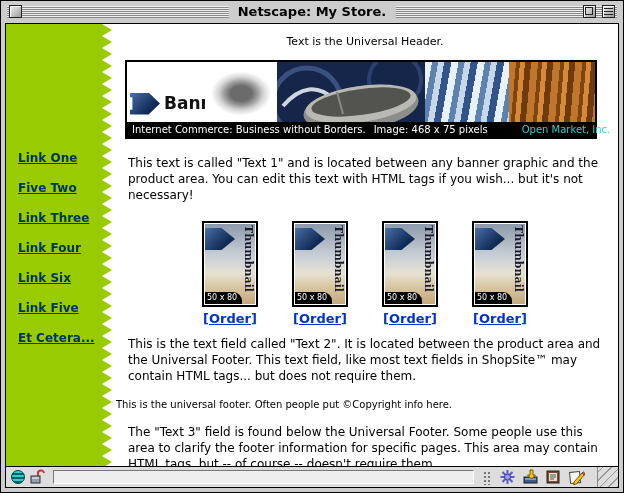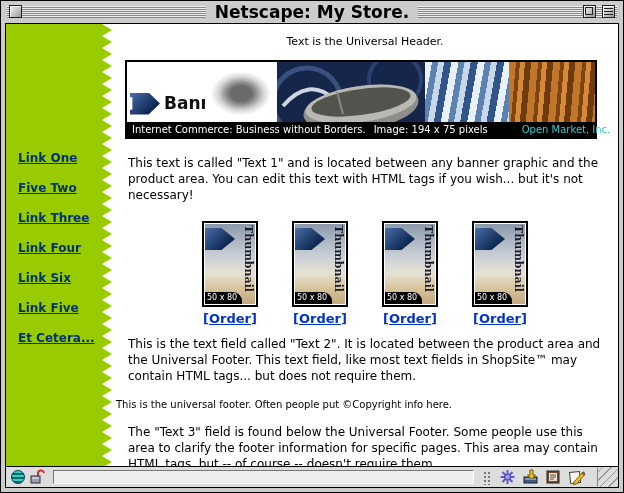--- a/index.html
+++ b/index.html
@@ -23,21 +23,21 @@
     background:linear-gradient(135deg,#f4f4f4,#9a9a9a);
     border:1px solid #222; box-shadow:inset 1px 1px 0 #fff;
   }
   .tb-close{ left:8px; }
   .tb-zoom{ right:27px; }
   .tb-zoom::after{ content:""; position:absolute; left:1px; top:1px; width:6px; height:6px; border:1px solid #222; }
   .tb-collapse{ right:8px; }
   .tb-collapse::after{ content:""; position:absolute; left:1px; right:1px; top:5px; height:1px; background:#222; box-shadow:0 -3px 0 #222,0 3px 0 #222; }
   .tb-title{
     position:absolute; top:3px; left:50%; transform:translateX(-50%);
-    background:#ccc; padding:0 9px; font-size:17px; font-weight:bold; color:#000;
+    background:#ccc; padding:0 9px; font-size:13px; font-weight:bold; color:#000;
     white-space:nowrap; line-height:16px;
   }
 
   
   .app-frame{
     flex:1; margin:0 4px 4px 4px; border:1px solid #000;
     display:flex; flex-direction:column; background:#fff; min-height:0;
   }
   .content{ flex:1; position:relative; overflow:hidden; background:#fff; }
 
@@ -203,21 +203,21 @@
               <ellipse cx="84" cy="46" rx="58" ry="22" transform="rotate(-8 84 46)" fill="#8d8d89"></ellipse>
               <ellipse cx="84" cy="42" rx="56" ry="18" transform="rotate(-8 84 42)" fill="#b9b9b3"></ellipse>
               <ellipse cx="84" cy="40" rx="50" ry="13" transform="rotate(-8 84 40)" fill="#54544e"></ellipse>
               <line x1="60" y1="30" x2="66" y2="52" stroke="#8a8a84" stroke-width="2"></line>
             </svg>
           </div>
           <div class="bseg bseg-sky"></div>
           <div class="bseg bseg-rust"></div>
           <div class="b-strip">
             <span class="cap-left">Internet Commerce: Business without Borders.</span>
-            <span class="cap-mid">Image: 194 x 75 pixels</span>
+            <span class="cap-mid">Image: 468 x 75 pixels</span>
             <span class="cap-right">Open Market, Inc.</span>
           </div>
         </div>
 
         <div class="tblock">This text is called "Text 1" and is located between any banner graphic and the product area. You can edit this text with HTML tags if you wish... but it's not necessary!</div>
 
         <div class="products">
 
           <div class="pcell">
             <div class="thumb">

